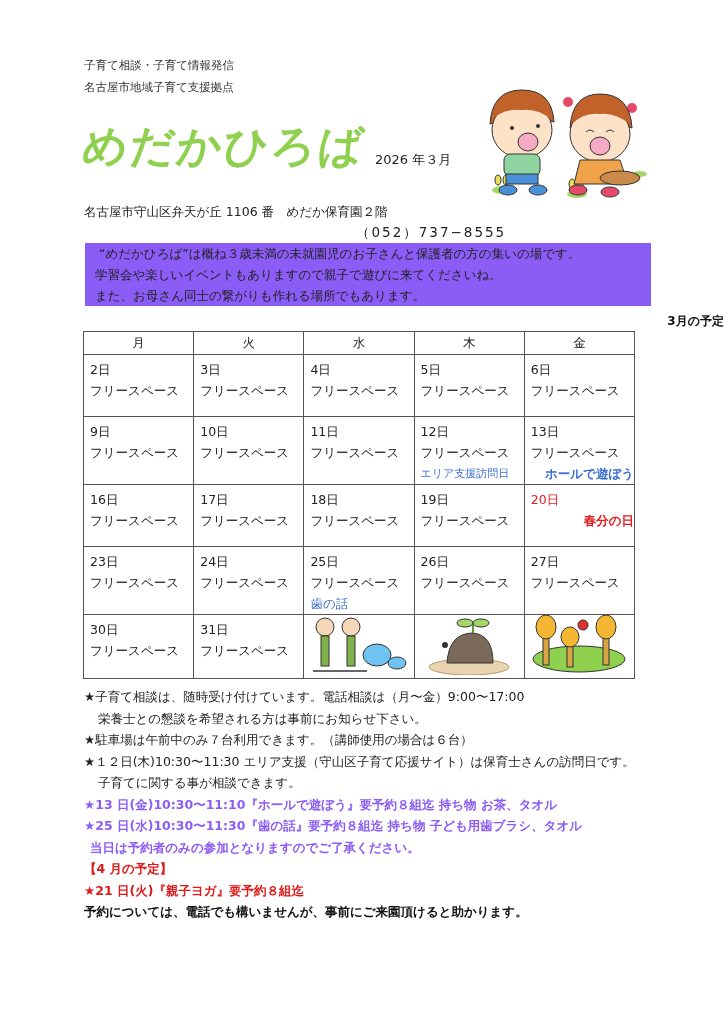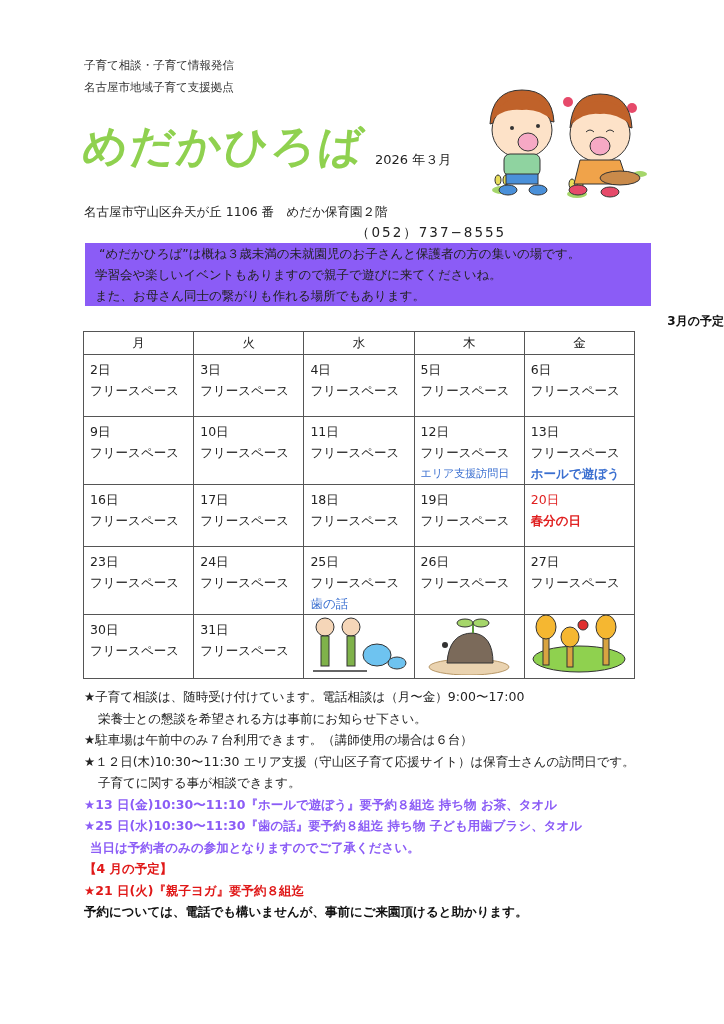--- a/index.html
+++ b/index.html
@@ -17,21 +17,21 @@
   .intro div { font-size: 12.5px; color: #222; white-space: nowrap; height: 21px; line-height: 21px; }
   .cal-title { left: 0; width: 724px; top: 313px; text-align: right; font-size: 12px; font-weight: bold; color: #111; }
   table.cal { position: absolute; left: 83px; top: 331px; border-collapse: collapse; width: 552px; table-layout: fixed; }
   table.cal th, table.cal td { border: 1px solid #555; padding: 0; }
   table.cal th { height: 22px; font-weight: normal; font-size: 12.5px; color: #222; text-align: center; }
   table.cal td { height: 62px; vertical-align: top; padding: 4px 0 0 6px; box-sizing: border-box; font-size: 12.5px; color: #222; }
   .cell-line { height: 21px; line-height: 21px; white-space: nowrap; }
   .blue { color: #3a6fd0; }
   .blue-small { color: #3a6fd0; font-size: 11px; }
   .red { color: #e02020; }
-  .bold { font-weight: bold; }
+  .bold { font-weight: bold; text-align: right; }
   .illus { padding: 0 !important; text-align: center; vertical-align: middle !important; }
   .notes { left: 84px; top: 686px; }
   .note { font-size: 12.5px; height: 21.5px; line-height: 21.5px; white-space: nowrap; color: #222; }
   .note.ind { padding-left: 14px; }
   .note.blue { color: #8b5cf6; font-weight: bold; }
   .note.red { color: #e01818; font-weight: bold; }
   .note.dark { color: #111; font-weight: bold; }
 </style>
 </head>
 <body>

